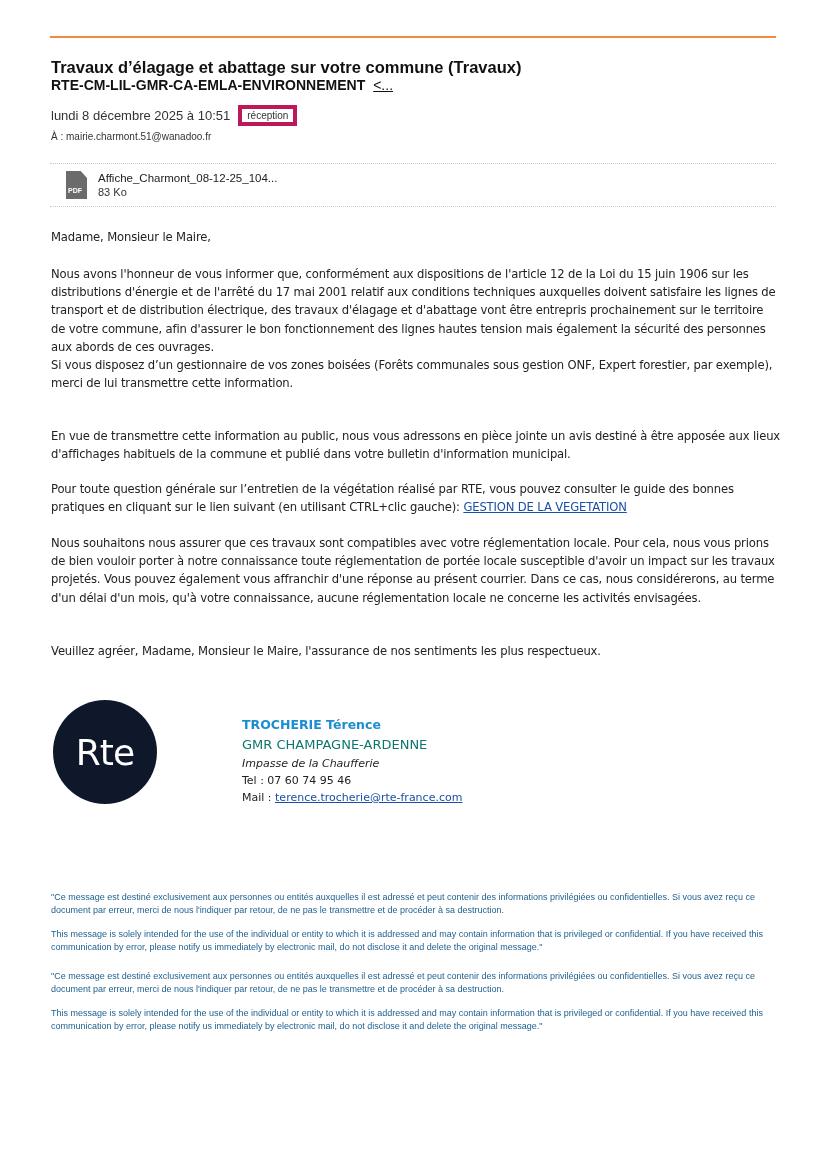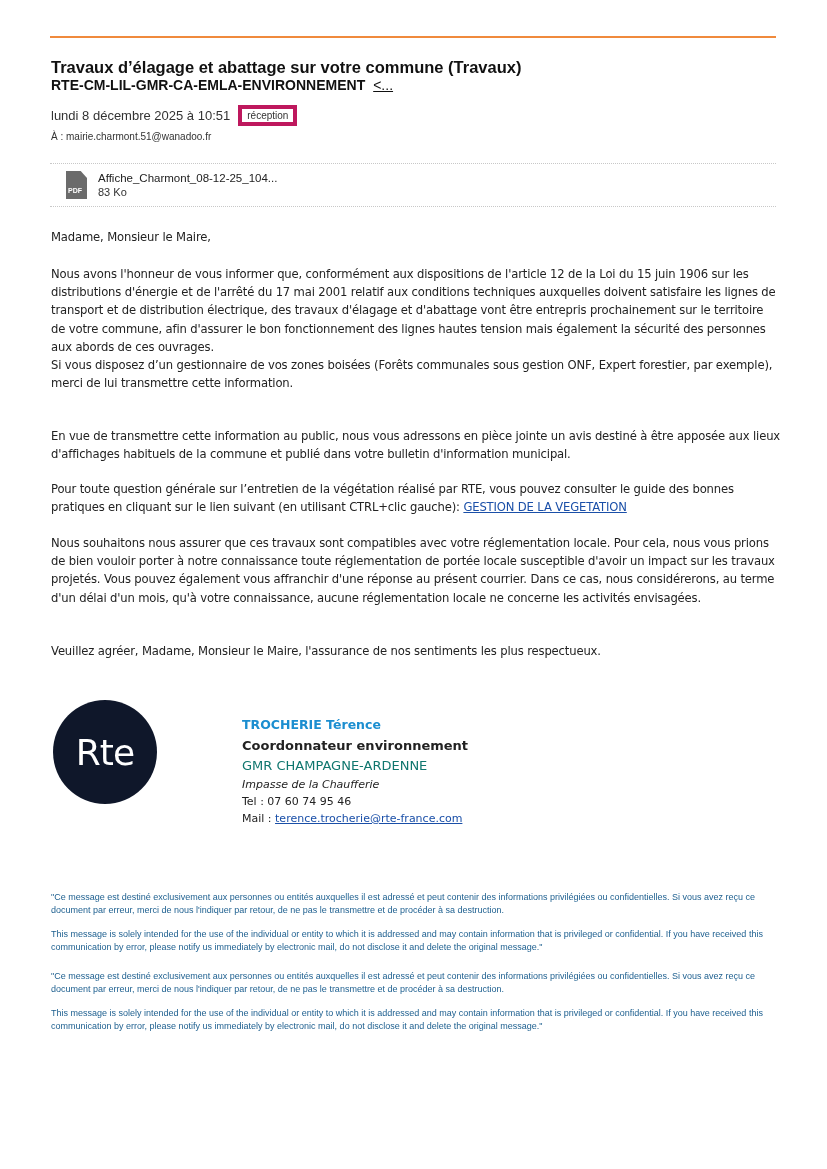--- a/index.html
+++ b/index.html
@@ -87,21 +87,20 @@
 <div class="body-text" style="top:642px;">
   <p>Veuillez agréer, Madame, Monsieur le Maire, l'assurance de nos sentiments les plus respectueux.</p>
 </div>
 
 <div class="logo">
     <span>Rte</span>
   </div>
 
 <div class="sig">
   <div class="name">TROCHERIE Térence</div>
-  <div class="role">Coordonnateur environnement</div>
   <div class="unit">GMR CHAMPAGNE-ARDENNE</div>
   <div class="street">Impasse de la Chaufferie</div>
   <div class="line">Tel : 07 60 74 95 46</div>
   <div class="line"><span>Mail : </span><a>terence.trocherie@rte-france.com</a></div>
 </div>
 
 <div class="disclaimer" style="top:891px;">
   <p>"Ce message est destiné exclusivement aux personnes ou entités auxquelles il est adressé et peut contenir des informations privilégiées ou confidentielles. Si vous avez reçu ce document par erreur, merci de nous l'indiquer par retour, de ne pas le transmettre et de procéder à sa destruction.</p>
   <p>This message is solely intended for the use of the individual or entity to which it is addressed and may contain information that is privileged or confidential. If you have received this communication by error, please notify us immediately by electronic mail, do not disclose it and delete the original message."</p>
 </div>

